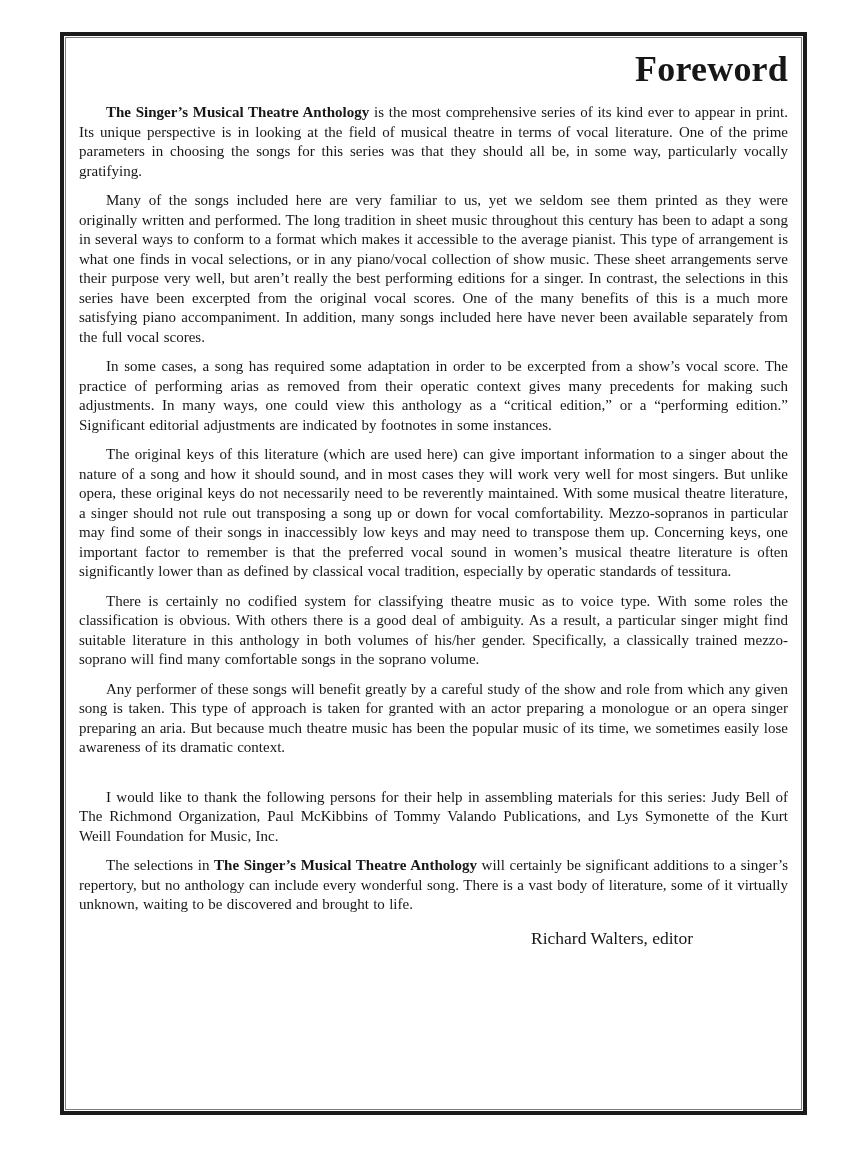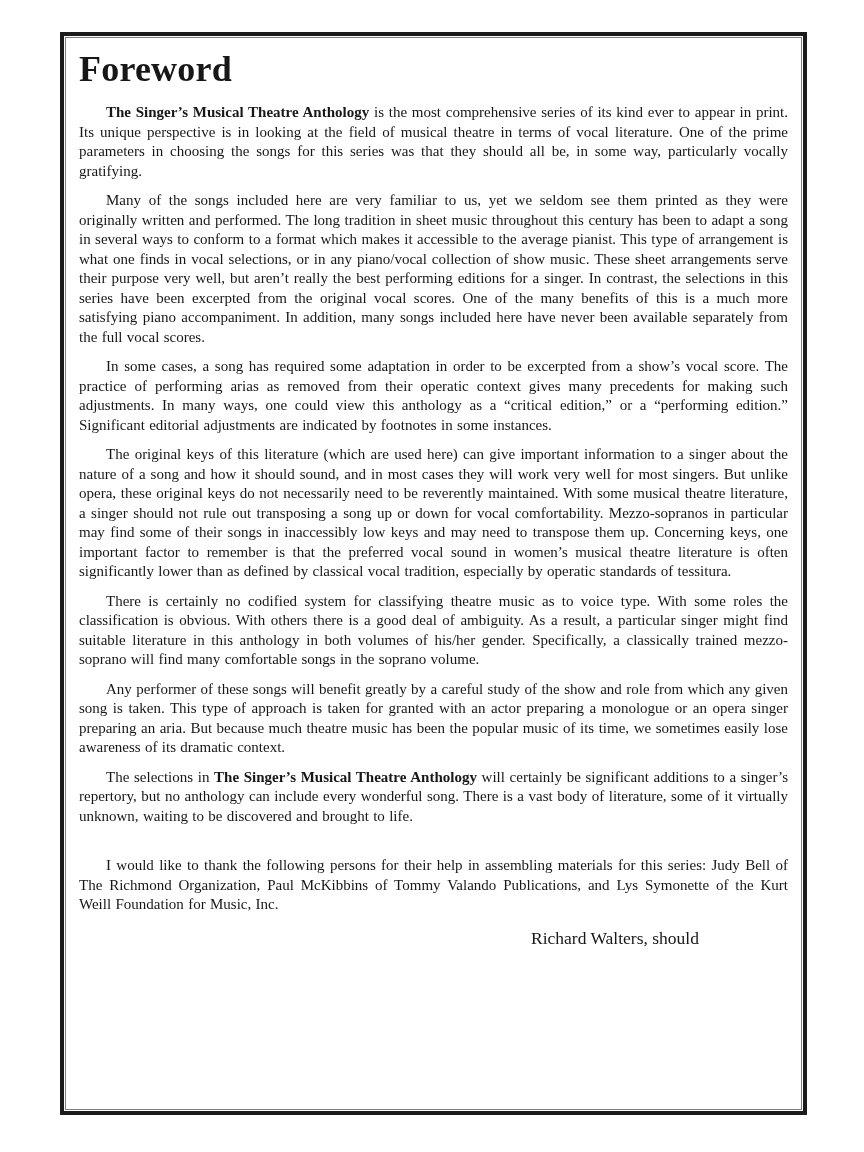--- a/index.html
+++ b/index.html
@@ -31,21 +31,21 @@
     position: absolute;
     inset: 1px;
     border: 1px solid rgba(20,20,20,0.55);
     pointer-events: none;
   }
   .content {
     position: relative;
     padding: 4px 15px 0 15px;
   }
   .title {
-    text-align: left;
+    text-align: right;
     font-size: 36px;
     line-height: 42px;
     font-weight: bold;
     margin: 8px 0 13px 0;
     letter-spacing: 0.2px;
   }
   .body-par {
     font-size: 15px;
     line-height: 19.5px;
     text-align: justify;
@@ -71,21 +71,21 @@
   <div class="content">
     <h1 class="title">Foreword</h1>
 
     <div>
         <p class="body-par"><b>The Singer’s Musical Theatre Anthology</b><span> is the most comprehensive series of its kind ever to appear in print. Its unique perspective is in looking at the field of musical theatre in terms of vocal literature. One of the prime parameters in choosing the songs for this series was that they should all be, in some way, particularly vocally gratifying.</span></p>
         <p class="body-par"><span>Many of the songs included here are very familiar to us, yet we seldom see them printed as they were originally written and performed. The long tradition in sheet music throughout this century has been to adapt a song in several ways to conform to a format which makes it accessible to the average pianist. This type of arrangement is what one finds in vocal selections, or in any piano/vocal collection of show music. These sheet arrangements serve their purpose very well, but aren’t really the best performing editions for a singer. In contrast, the selections in this series have been excerpted from the original vocal scores. One of the many benefits of this is a much more satisfying piano accompaniment. In addition, many songs included here have never been available separately from the full vocal scores.</span></p>
         <p class="body-par"><span>In some cases, a song has required some adaptation in order to be excerpted from a show’s vocal score. The practice of performing arias as removed from their operatic context gives many precedents for making such adjustments. In many ways, one could view this anthology as a “critical edition,” or a “performing edition.” Significant editorial adjustments are indicated by footnotes in some instances.</span></p>
         <p class="body-par"><span>The original keys of this literature (which are used here) can give important information to a singer about the nature of a song and how it should sound, and in most cases they will work very well for most singers. But unlike opera, these original keys do not necessarily need to be reverently maintained. With some musical theatre literature, a singer should not rule out transposing a song up or down for vocal comfortability. Mezzo-sopranos in particular may find some of their songs in inaccessibly low keys and may need to transpose them up. Concerning keys, one important factor to remember is that the preferred vocal sound in women’s musical theatre literature is often significantly lower than as defined by classical vocal tradition, especially by operatic standards of tessitura.</span></p>
         <p class="body-par"><span>There is certainly no codified system for classifying theatre music as to voice type. With some roles the classification is obvious. With others there is a good deal of ambiguity. As a result, a particular singer might find suitable literature in this anthology in both volumes of his/her gender. Specifically, a classically trained mezzo-soprano will find many comfortable songs in the soprano volume.</span></p>
         <p class="body-par"><span>Any performer of these songs will benefit greatly by a careful study of the show and role from which any given song is taken. This type of approach is taken for granted with an actor preparing a monologue or an opera singer preparing an aria. But because much theatre music has been the popular music of its time, we sometimes easily lose awareness of its dramatic context.</span></p>
+        <p class="body-par ack"><span>I would like to thank the following persons for their help in assembling materials for this series: Judy Bell of The Richmond Organization, Paul McKibbins of Tommy Valando Publications, and Lys Symonette of the Kurt Weill Foundation for Music, Inc.</span></p>
         <p class="body-par"><span>The selections in </span><b>The Singer’s Musical Theatre Anthology</b><span> will certainly be significant additions to a singer’s repertory, but no anthology can include every wonderful song. There is a vast body of literature, some of it virtually unknown, waiting to be discovered and brought to life.</span></p>
-        <p class="body-par ack"><span>I would like to thank the following persons for their help in assembling materials for this series: Judy Bell of The Richmond Organization, Paul McKibbins of Tommy Valando Publications, and Lys Symonette of the Kurt Weill Foundation for Music, Inc.</span></p>
       </div>
 
     <div class="signature">
-      <div>Richard Walters, should</div>
+      <div>Richard Walters, editor</div>
     </div>
   </div>
 </div>
 
 </body></html>

